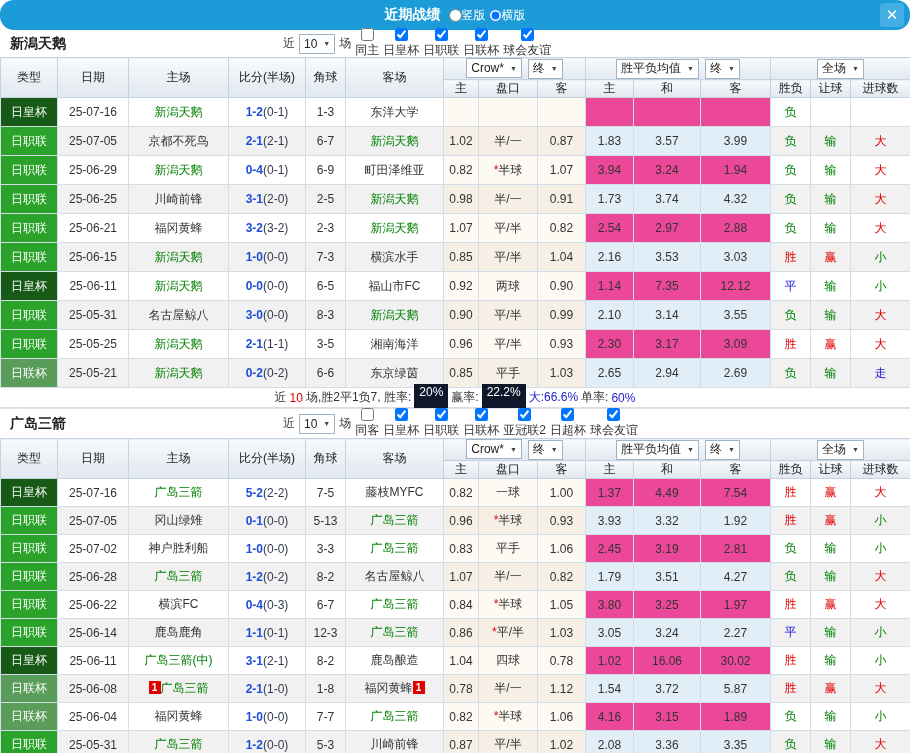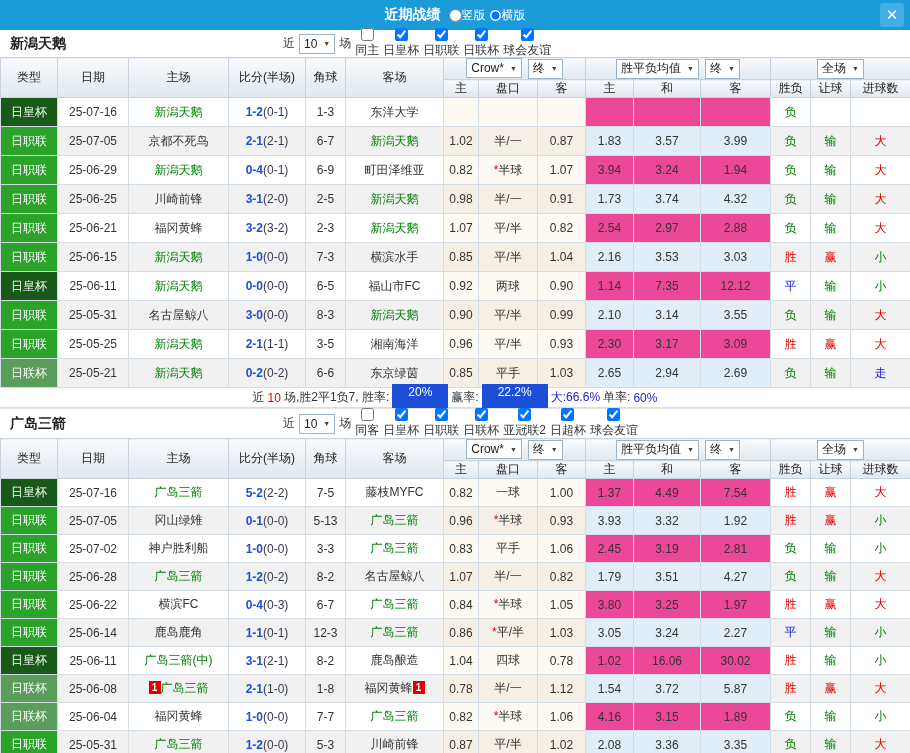--- a/index.html
+++ b/index.html
@@ -1,21 +1,21 @@
 <!DOCTYPE html>
 <html><head>
 <meta charset="utf-8">
 <style>
   html,body{margin:0;padding:0;}
   body{
     width:910px;height:753px;overflow:hidden;background:#fff;
     font-family:"Liberation Sans","DejaVu Sans",sans-serif;font-size:12px;color:#333;
   }
   
-  .titlebar{height:30px;background:#1b9cd8;position:relative;display:flex;align-items:center;justify-content:center;color:#fff;}
+  .titlebar{height:30px;background:#1b9cd8;position:relative;display:flex;align-items:center;justify-content:center;color:#fff;border-radius:14px;}
   .titlebar .title{font-weight:bold;font-size:14px;}
   .mode-group{display:flex;align-items:center;margin-left:8px;gap:3px;font-size:12px;}
   .mode-group label{display:flex;align-items:center;gap:0;cursor:pointer;}
   .mode-group input{margin:0;}
   .close-btn{position:absolute;right:6px;top:3px;width:24px;height:24px;background:#43aee3;border-radius:3px;
     display:flex;align-items:center;justify-content:center;font-size:15px;font-weight:bold;color:#fff;cursor:pointer;}
   
   .section-head{position:relative;display:flex;align-items:center;background:#fff;}
   .sh1{height:27px;} .sh2{height:29px;border-top:1px solid #e3e3e3;}
   .team-title{font-size:14px;font-weight:bold;color:#222;margin-left:10px;}
@@ -38,21 +38,21 @@
   td.crow{background:#fdf9f3;} tbody tr:nth-child(even) td.crow{background:#f6efe6;}
   td.mean{background:#ec4899;} tbody tr:nth-child(even) td.mean{background:#e2eef7;}
   td.type-cell{color:#fff;}
   td .ft{color:#1d4ed8;font-weight:bold;} td .ht{color:#333a4d;}
   .focus{color:#008000;}
   .card-badge{display:inline-block;background:#e10000;color:#fff;font-size:10px;font-weight:bold;
       min-width:10px;height:13px;line-height:13px;padding:0 1px;vertical-align:1px;}
   .star{color:#e10000;}
   
   .summary{height:19px;display:flex;align-items:center;justify-content:center;gap:3px;border-bottom:1px solid #dcdcdc;background:#fff;}
-  .summary .badge{background:#1d4ed8;color:#fff;padding:0 16px;height:27px;line-height:17px;}
+  .summary .badge{background:#0f172a;color:#fff;padding:0 5px;height:27px;line-height:17px;}
   .summary .blue{color:#2222cc;}
   .summary .red{color:#e10000;}
 </style>
 </head>
 <body>
 
 <div class="titlebar">
   <span class="title">近期战绩</span>
   <span class="mode-group">
     <label>

